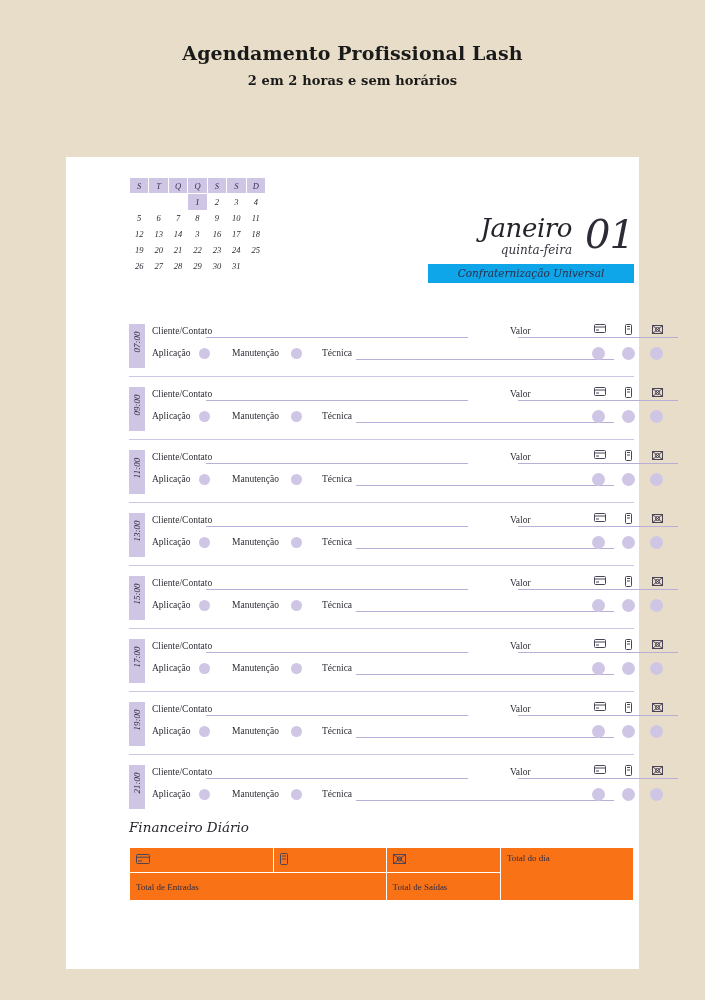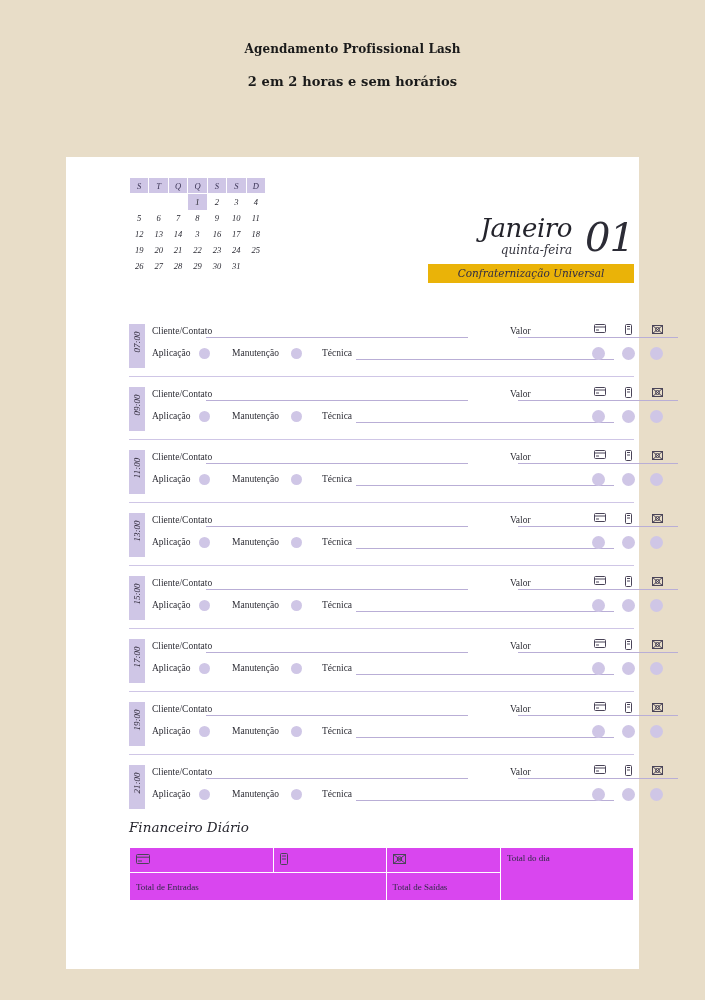--- a/index.html
+++ b/index.html
@@ -19,23 +19,23 @@
     height: 1000px;
   }
   .header {
     text-align: center;
     padding-top: 42px;
     font-family: "DejaVu Serif", serif;
     font-weight: bold;
     color: #1a1a1a;
   }
   .header .line1 {
-    font-size: 12px;
+    font-size: 19px;
     letter-spacing: 0.1px;
-    margin-bottom: 18px;
+    margin-bottom: 9px;
   }
   .header .line2 {
     font-size: 13px;
     letter-spacing: 0.1px;
   }
   .sheet {
     position: absolute;
     left: 66px;
     top: 157px;
     width: 573px;
@@ -91,21 +91,20 @@
   
   .monthblock {
     position: absolute;
     right: 0;
     top: 38px;
     width: 206px;
     text-align: right;
   }
   .monthrow {
     display: flex;
-    align-items: flex-end;
     justify-content: flex-end;
     gap: 13px;
   }
   .month-names {
     text-align: right;
     line-height: 1;
   }
   .month-name {
     font-family: "DejaVu Serif", serif;
     font-style: italic;
@@ -123,21 +122,21 @@
   .daynum {
     font-family: "DejaVu Serif", serif;
     font-style: italic;
     font-size: 40px;
     color: #2c2c36;
     line-height: 0.95;
     letter-spacing: -1px;
   }
   .holiday {
     margin-top: 8px;
-    background: #eab308;
+    background: #0ea5e9;
     color: #2f2a45;
     font-family: "DejaVu Serif", serif;
     font-style: italic;
     font-size: 10.5px;
     text-align: center;
     padding: 3px 4px 4px 4px;
   }
 
   
   .slots {
@@ -256,21 +255,21 @@
     left: 0;
     top: 670px;
     width: 505px;
   }
   .fin table {
     border-collapse: collapse;
     width: 505px;
   }
   .fin td {
     border: 1px solid #ffffff;
-    background: #d946ef;
+    background: #f97316;
     height: 27px;
     vertical-align: middle;
     padding: 0 6px;
     font-size: 9px;
     color: #2f2a45;
   }
   .fin td.icon-cell {
     height: 24px;
   }
   .fin td.total-cell {

